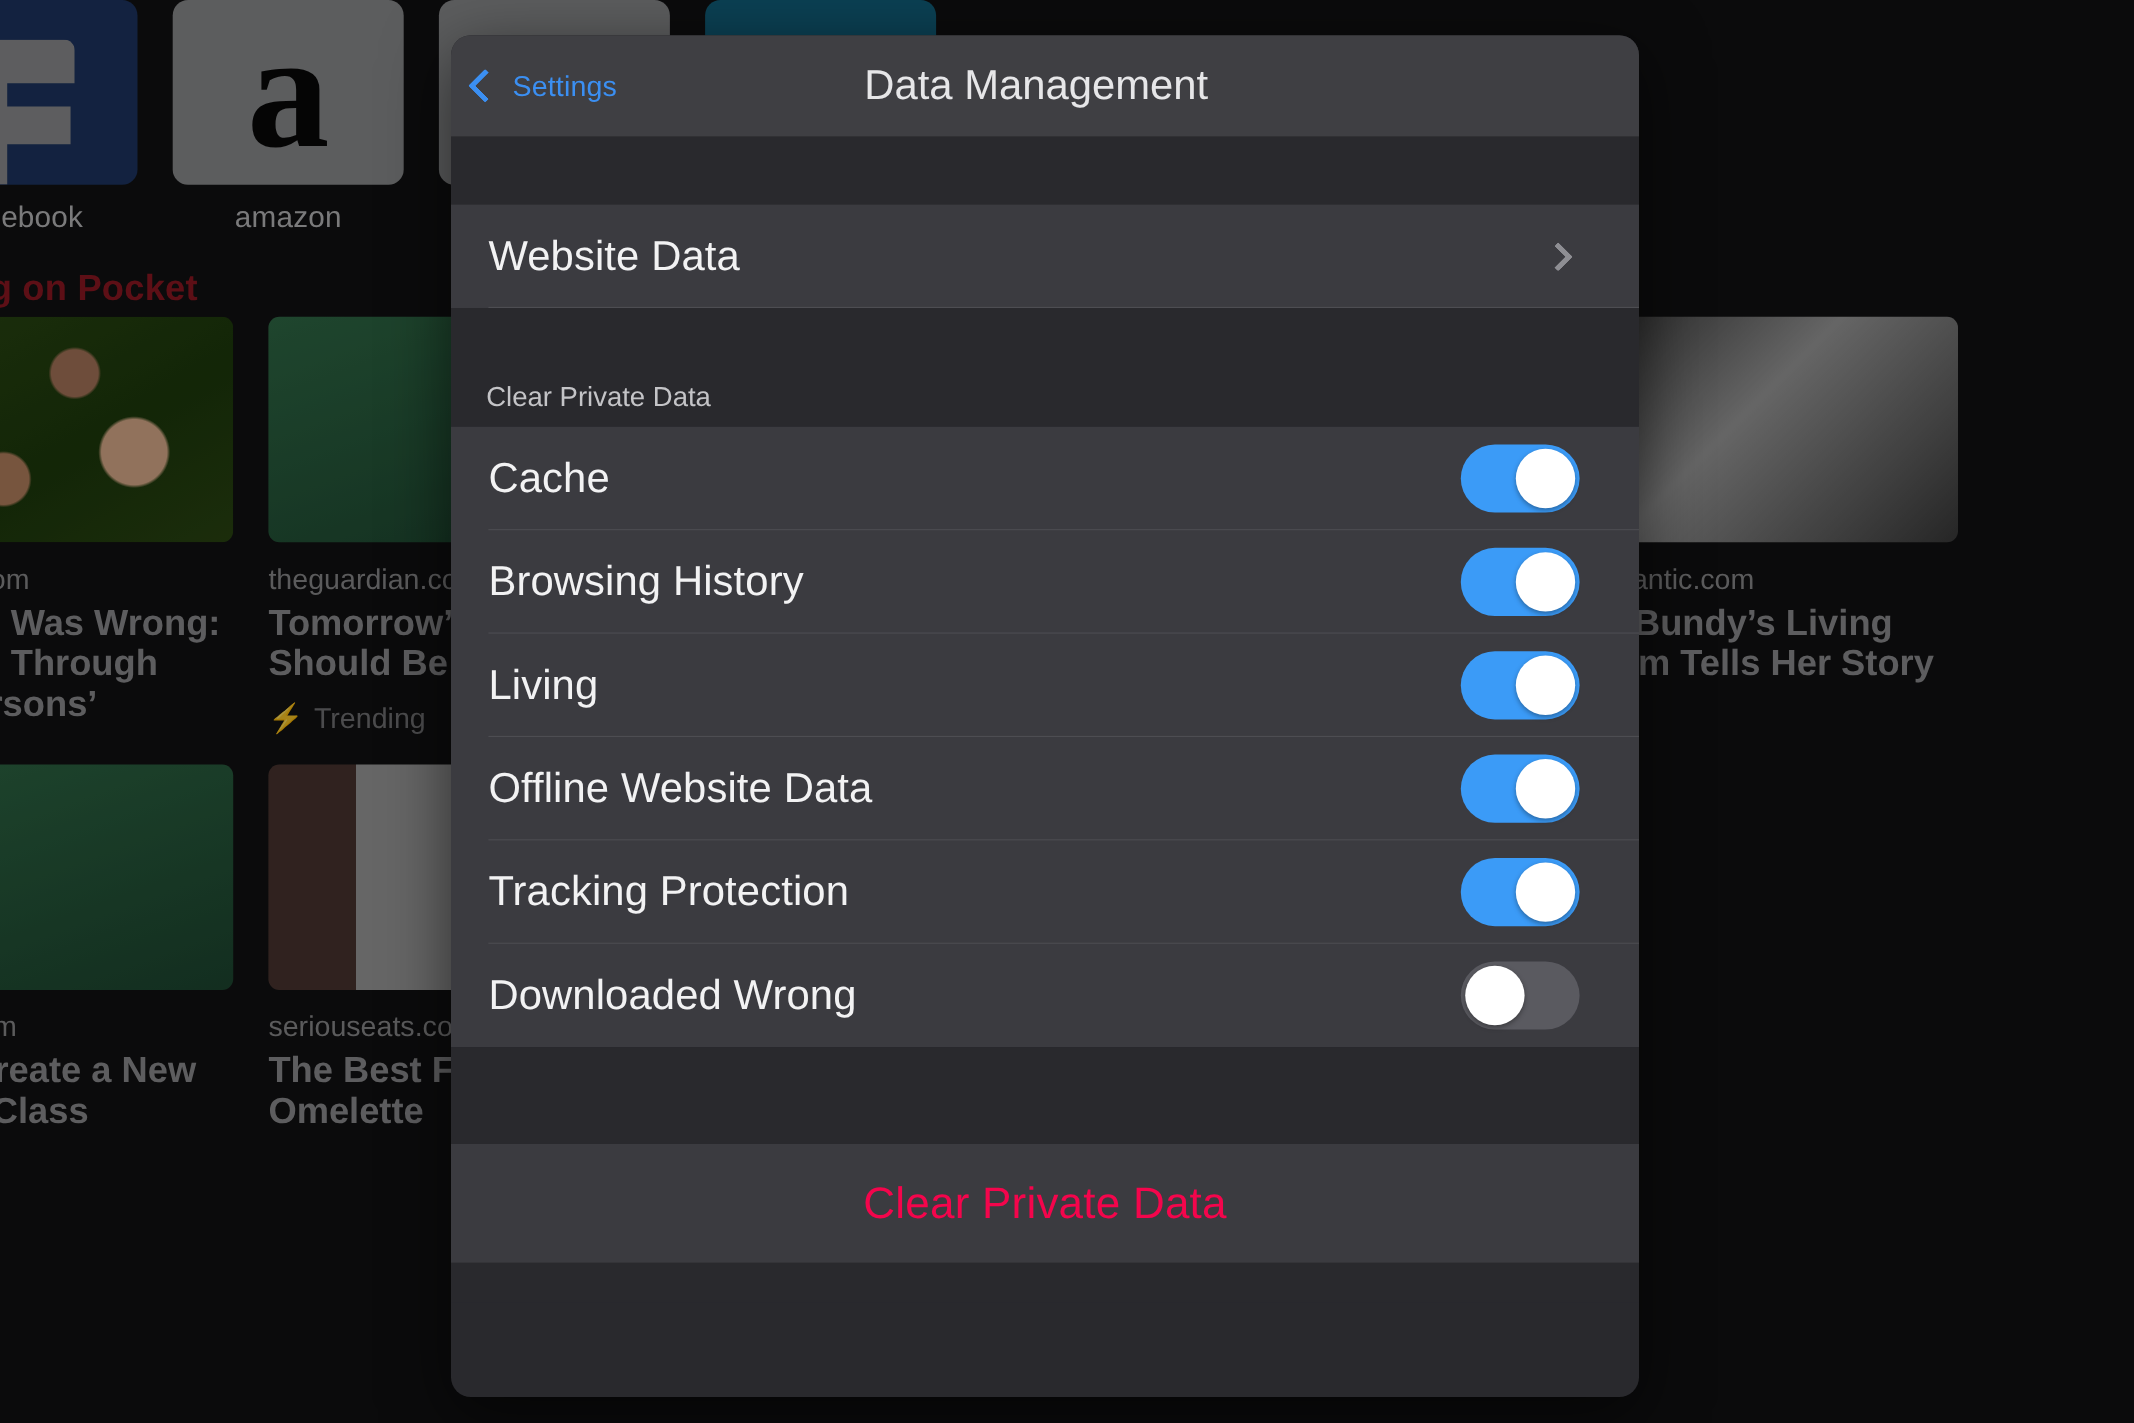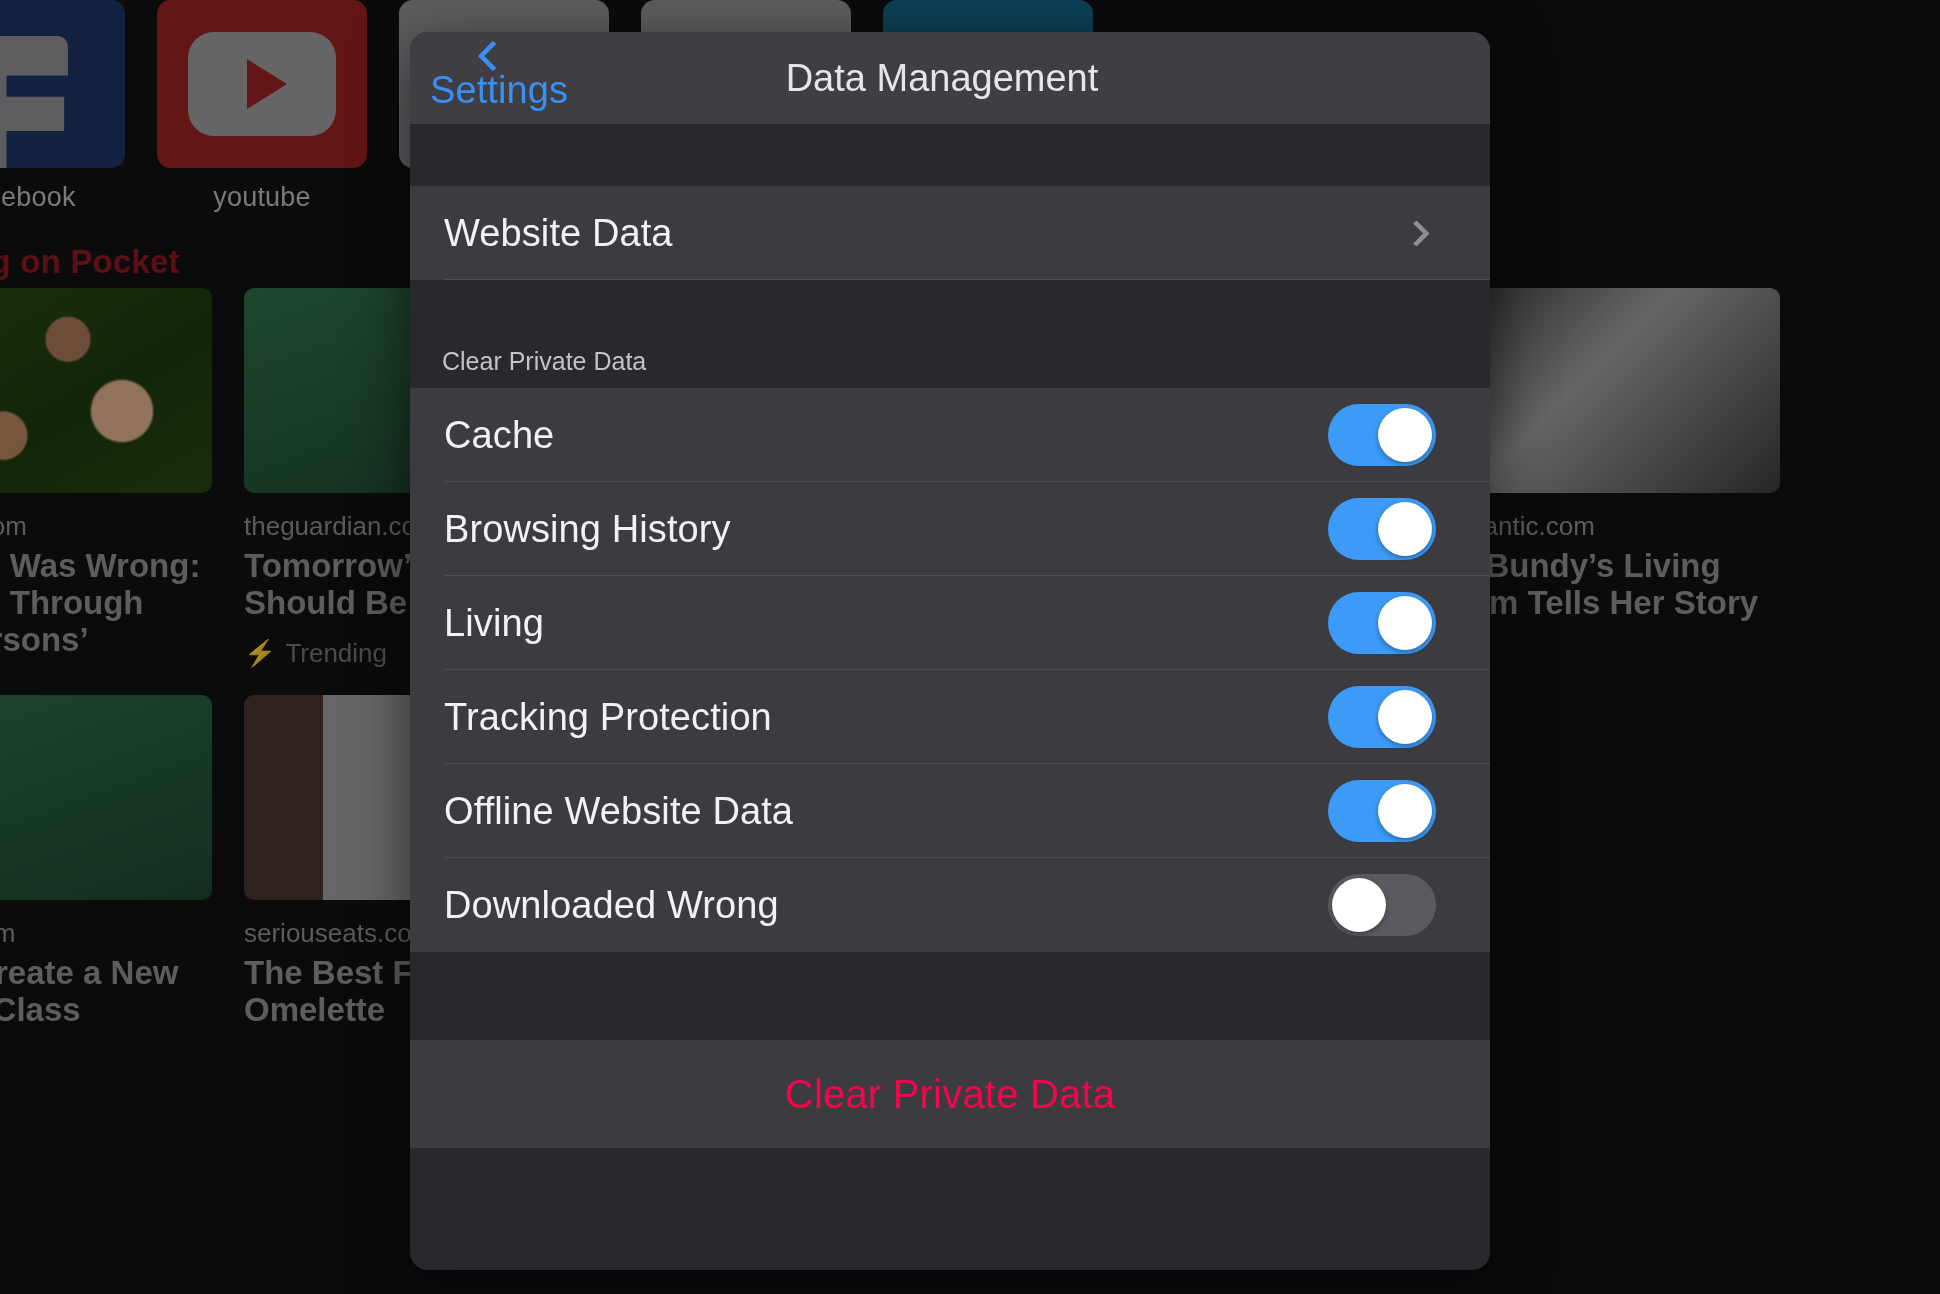--- a/index.html
+++ b/index.html
@@ -153,25 +153,24 @@
   .nav {
     height: 92px;
     background: #3f3f43;
     position: relative;
     display: flex; align-items: center;
   }
   .back {
     display: flex; align-items: center;
     margin-left: 20px;
     color: #3b8ff2;
-    font-size: 38px;
+    font-size: 26px;
     letter-spacing: .1px;
     cursor: pointer;
     gap: 2px;
-    flex-direction: column;
   }
   .chev-left {
     width: 22px; height: 22px;
     border-left: 5px solid #3b8ff2;
     border-bottom: 5px solid #3b8ff2;
     transform: rotate(45deg);
     margin-right: 12px;
     border-radius: 2px;
   }
   .nav-title {
@@ -262,26 +261,20 @@
 <div id="root">
 
   <div class="bg">
 
     <div class="tiles">
       <div class="tile">
         <div class="tile-img fav-facebook">
             <div class="glyph"></div>
           </div>
         <div class="tile-label">facebook</div>
-      </div>
-      <div class="tile">
-        <div class="tile-img fav-youtube">
-            <div class="glyph"></div>
-          </div>
-        <div class="tile-label">youtube</div>
       </div>
       <div class="tile">
         <div class="tile-img fav-amazon">
             <div class="glyph">a</div>
           </div>
         <div class="tile-label">amazon</div>
       </div>
       <div class="tile">
         <div class="tile-img fav-wikipedia">
             <div class="glyph">W</div>
@@ -414,36 +407,36 @@
 
       <div class="row">
         <span class="row-label">Living</span>
         <div class="toggle on">
             <div class="knob"></div>
           </div>
         <div class="sep"></div>
       </div>
 
       <div class="row">
+        <span class="row-label">Offline Website Data</span>
+        <div class="toggle on">
+            <div class="knob"></div>
+          </div>
+        <div class="sep"></div>
+      </div>
+
+      <div class="row">
         <span class="row-label">Tracking Protection</span>
         <div class="toggle on">
             <div class="knob"></div>
           </div>
         <div class="sep"></div>
       </div>
 
       <div class="row">
-        <span class="row-label">Offline Website Data</span>
-        <div class="toggle on">
-            <div class="knob"></div>
-          </div>
-        <div class="sep"></div>
-      </div>
-
-      <div class="row">
         <span class="row-label">Downloaded Wrong</span>
         <div class="toggle off">
             <div class="knob"></div>
           </div>
       </div>
 
     </div>
 
     <div class="gap gap-3"></div>
 

